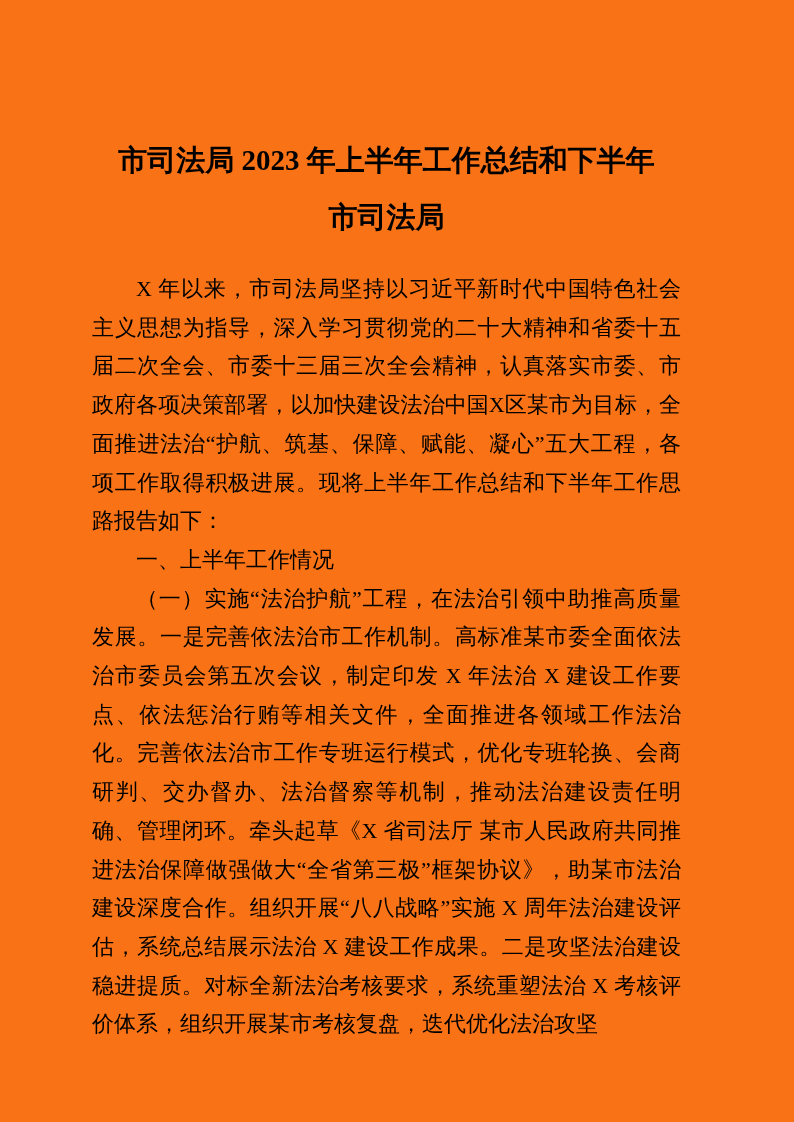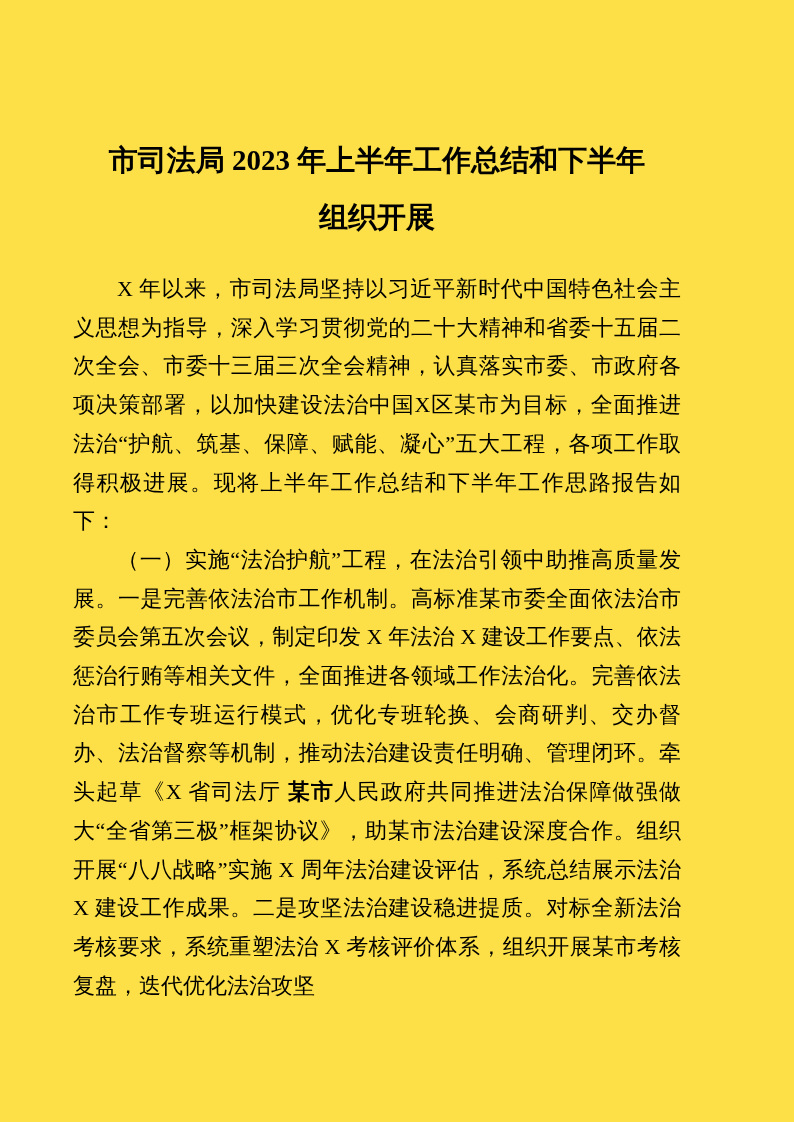--- a/index.html
+++ b/index.html
@@ -4,24 +4,24 @@
 <style>
   html, body {
     margin: 0;
     padding: 0;
     background: #ffffff;
   }
   .page {
     position: relative;
     width: 794px;
     height: 1122px;
-    background: #fde047;
+    background: #f97316;
     overflow: hidden;
     box-sizing: border-box;
-    padding: 132px 113px 0 73px;
+    padding: 132px 113px 0 92px;
     font-family: "Liberation Serif", "DejaVu Serif", serif;
     color: #000000;
   }
   .doc-title {
     margin: 0 0 24px 0;
     font-size: 29px;
     line-height: 57px;
     font-weight: bold;
     text-align: center;
     font-family: "Liberation Serif", "DejaVu Serif", serif;
@@ -40,31 +40,32 @@
   .seg {
     font-family: "Liberation Serif", "DejaVu Serif", serif;
     font-weight: normal;
   }
   .seg-bold {
     font-family: "Liberation Sans", "DejaVu Sans", sans-serif;
     font-weight: normal;
   }
   .seg-hei {
     font-family: "Liberation Sans", "DejaVu Sans", sans-serif;
-    font-weight: bold;
+    font-weight: normal;
   }
 </style>
 </head>
 <body>
 
 <div class="page">
 
   <h1 class="doc-title">
     <span class="title-line">市司法局 2023 年上半年工作总结和下半年</span>
-    <span class="title-line">组织开展</span>
+    <span class="title-line">市司法局</span>
   </h1>
 
   <p class="body-para">X 年以来，市司法局坚持以习近平新时代中国特色社会主义思想为指导，深入学习贯彻党的二十大精神和省委十五届二次全会、市委十三届三次全会精神，认真落实市委、市政府各项决策部署，以加快建设法治中国X区某市为目标，全面推进法治“护航、筑基、保障、赋能、凝心”五大工程，各项工作取得积极进展。现将上半年工作总结和下半年工作思路报告如下：</p>
 
+  <p class="body-para">一、上半年工作情况</p>
 
   <p class="body-para"><span class="seg">（一）实施“法治护航”工程，在法治引领中助推高质量发展。</span><span class="seg-bold">一是完善依法治市工作机制。</span><span class="seg">高标准某市委全面依法治市委员会第五次会议，制定印发 X 年法治 X 建设工作要点、依法惩治行贿等相关文件，全面推进各领域工作法治化。完善依法治市工作专班运行模式，优化专班轮换、会商研判、交办督办、法治督察等机制，推动法治建设责任明确、管理闭环。牵头起草《X 省司法厅 </span><span class="seg-hei">某市</span><span class="seg">人民政府共同推进法治保障做强做大“全省第三极”框架协议》，助某市法治建设深度合作。组织开展“八八战略”实施 X 周年法治建设评估，系统总结展示法治 X 建设工作成果。</span><span class="seg-bold">二是攻坚法治建设稳进提质。</span><span class="seg">对标全新法治考核要求，系统重塑法治 X 考核评价体系，组织开展某市考核复盘，迭代优化法治攻坚</span></p>
 
 </div>
 
 </body></html>

